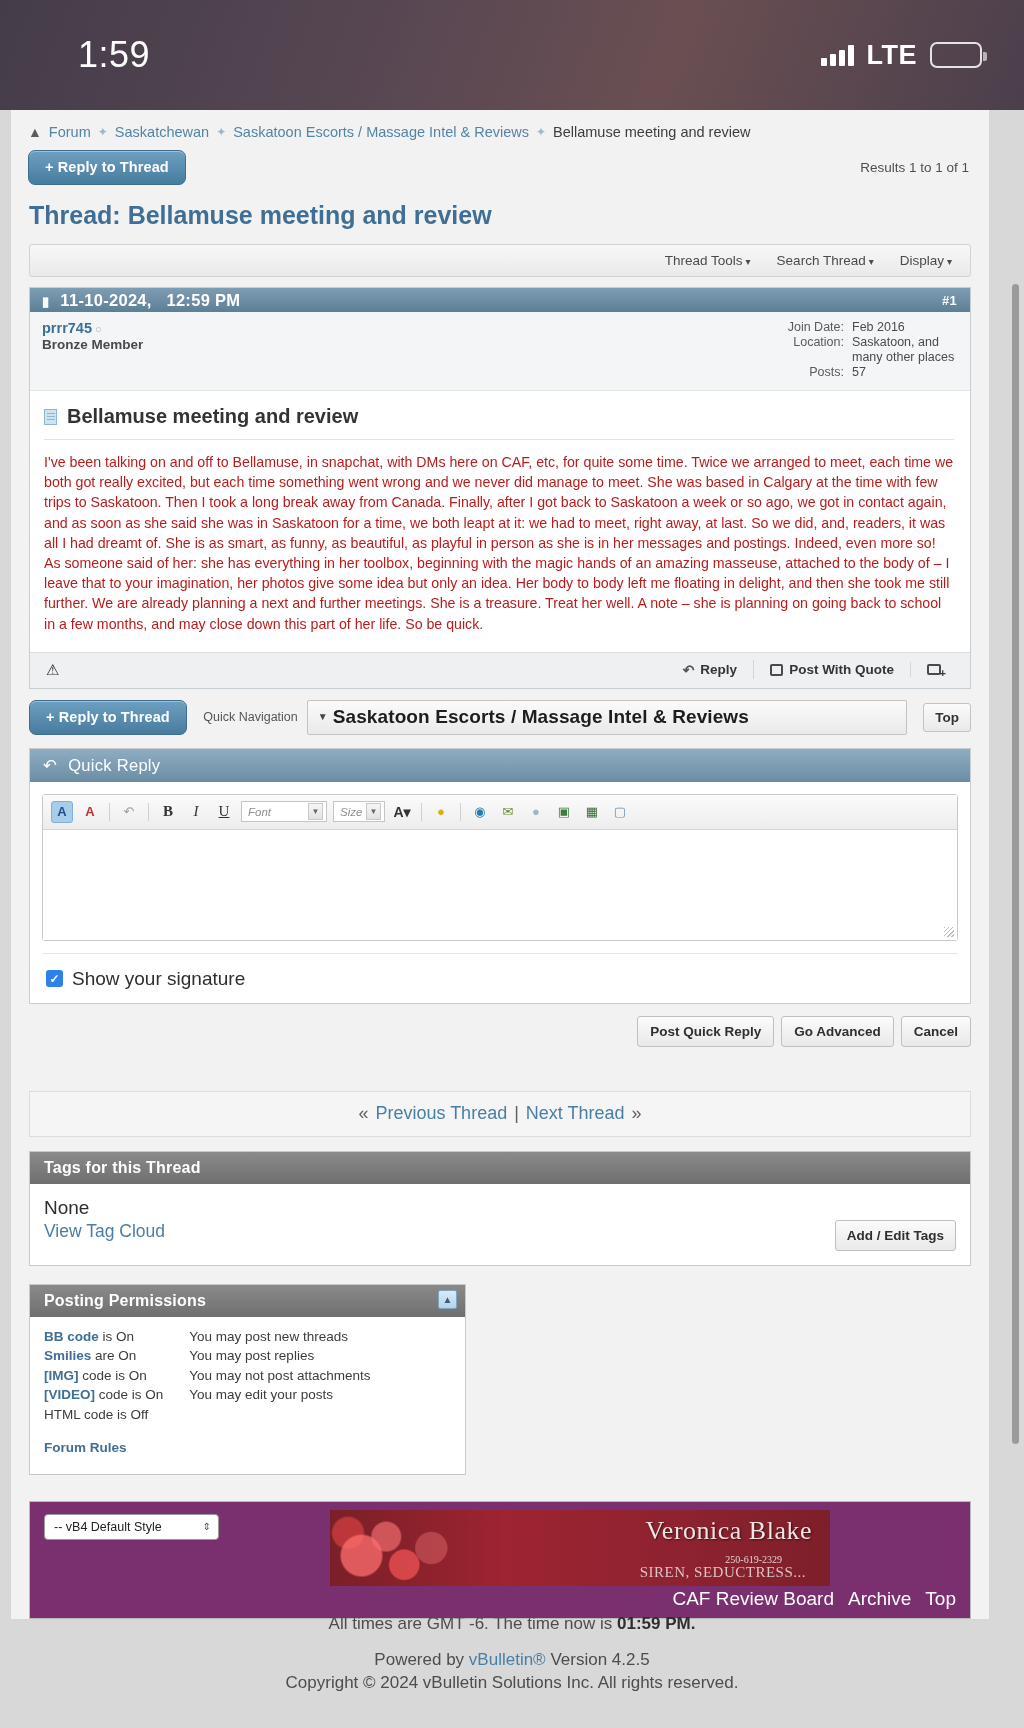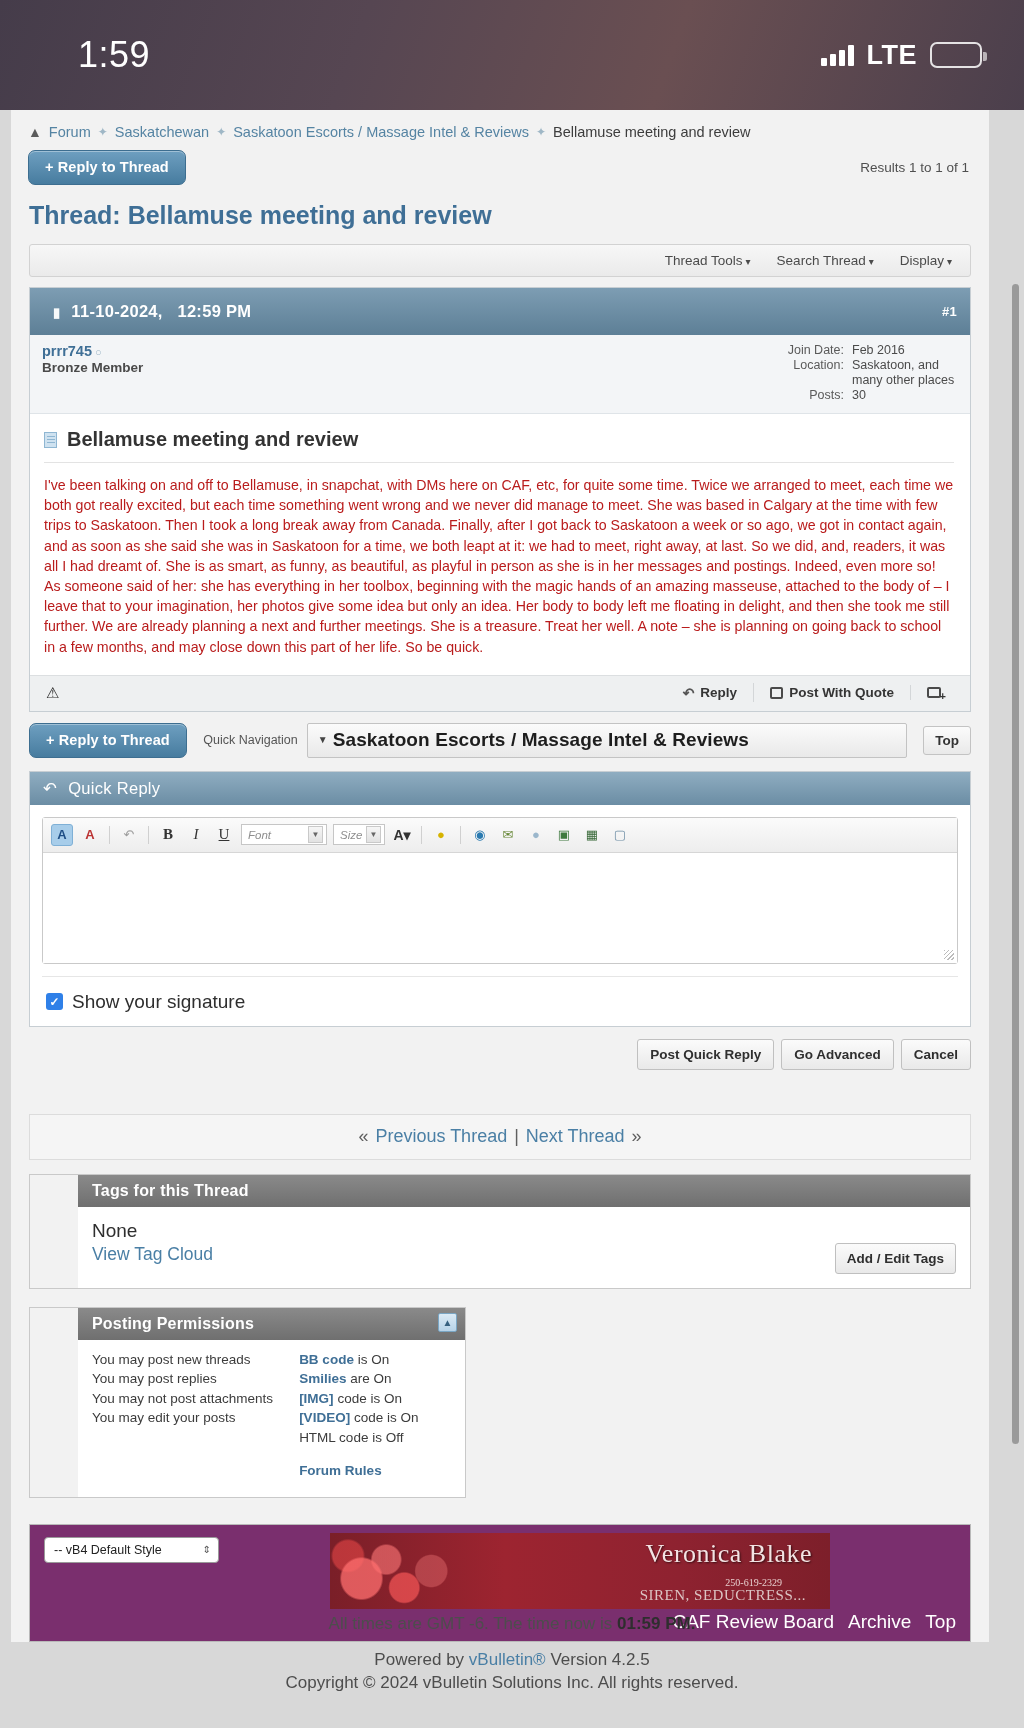--- a/index.html
+++ b/index.html
@@ -72,22 +72,22 @@
     border:1px solid #d2d2d2; border-radius: 3px;
     height: 33px; display:flex; align-items:center; justify-content:flex-end;
     gap: 26px; padding-right: 18px; font-size:13.5px; color:#4b4b4b;
   }
   .tools .ti:after { content:"\25BE"; font-size:10px; margin-left:3px; }
 
   
   .post { margin: 10px 18px 0 18px; border:1px solid #c7ced3; background:#fff; }
   .post-head {
     background: linear-gradient(#7d9db3,#5d7f96);
-    color:#fff; height:47px; display:flex; align-items:center; justify-content:space-between;
-    padding: 0 13px 0 23px; font-size:16.5px; font-weight:600; letter-spacing:.3px;
+    color:#fff; height:24px; display:flex; align-items:center; justify-content:space-between;
+    padding: 0 13px 0 12px; font-size:16.5px; font-weight:600; letter-spacing:.3px;
   }
   .post-head .dateico { font-size:13px; margin-right:6px; opacity:.95; }
   .post-head .num { font-size:13px; font-weight:700; }
   .post-meta { background:#f3f5f7; display:flex; justify-content:space-between;
                padding: 8px 14px 10px 12px; border-bottom:1px solid #dfe4e8; }
   .uname { font-size:14.5px; font-weight:700; color:#3f6f96; }
   .uname .on { color:#9fb8c8; font-size:11px; margin-left:3px; }
   .urank { font-size:13.5px; font-weight:700; color:#4a4a4a; margin-top:1px;}
   .ustats { font-size:12.5px; color:#4b4b4b; text-align:right; line-height:15px; }
   .ustats .row { display:flex; justify-content:flex-end; gap:8px; }
@@ -168,21 +168,21 @@
   .sbtn { background:linear-gradient(#fbfbfb,#e9e9e9); border:1px solid #c0c0c0;
           border-radius:3px; font-size:13.5px; font-weight:700; color:#2f2f2f; padding: 7px 12px; }
 
   
   .prevnext { margin: 44px 18px 0 18px; background:#f5f5f5; border:1px solid #dcdcdc;
               height:46px; display:flex; align-items:center; justify-content:center;
               font-size:18px; color:#5f5f5f; gap:7px; }
   .prevnext a { color:#4a7fa5; text-decoration:none; }
 
   
-  .block { margin: 14px 18px 0 18px; border:1px solid #c9c9c9;padding-left:48px; }
+  .block { margin: 14px 18px 0 18px; border:1px solid #c9c9c9; }
   .block-head { background: linear-gradient(#8a8a8a,#6f6f6f); color:#fff;
                 height:32px; display:flex; align-items:center; padding-left:14px;
                 font-size:16px; font-weight:700; letter-spacing:.2px; position:relative;}
   .collapse { position:absolute; right:8px; top:5px; width:19px; height:19px;
               background:linear-gradient(#dbeaf5,#b7d3e8); border:1px solid #7aa6c4;
               border-radius:2px; color:#36607f; font-size:10px;
               display:flex; align-items:center; justify-content:center;}
   .tags-body { background:#fff; display:flex; justify-content:space-between;
                align-items:flex-start; padding: 11px 14px 14px 14px; }
   .tag-none { font-size:19px; color:#2e2e2e; line-height:26px; }
@@ -308,21 +308,21 @@
           <div class="row">
               <span class="k">Location:</span>
               <span class="v">Saskatoon, and</span>
             </div>
           <div class="row">
               <span class="k"></span>
               <span class="v">many other places</span>
             </div>
           <div class="row">
               <span class="k">Posts:</span>
-              <span class="v">30</span>
+              <span class="v">57</span>
             </div>
         </div>
       </div>
 
       <div class="post-body">
         <div class="post-subject">
           <span class="doc-ico"></span>
           <span>Bellamuse meeting and review</span>
         </div>
         <div class="post-text">I've been talking on and off to Bellamuse, in snapchat, with DMs here on CAF, etc, for quite some time. Twice we arranged to meet, each time we both got really excited, but each time something went wrong and we never did manage to meet. She was based in Calgary at the time with few trips to Saskatoon. Then I took a long break away from Canada. Finally, after I got back to Saskatoon a week or so ago, we got in contact again, and as soon as she said she was in Saskatoon for a time, we both leapt at it: we had to meet, right away, at last. So we did, and, readers, it was all I had dreamt of. She is as smart, as funny, as beautiful, as playful in person as she is in her messages and postings. Indeed, even more so! As someone said of her: she has everything in her toolbox, beginning with the magic hands of an amazing masseuse, attached to the body of – I leave that to your imagination, her photos give some idea but only an idea. Her body to body left me floating in delight, and then she took me still further. We are already planning a next and further meetings. She is a treasure. Treat her well. A note – she is planning on going back to school in a few months, and may close down this part of her life. So be quick.</div>
@@ -431,33 +431,33 @@
       </div>
     </div>
 
     <div class="perm block">
       <div class="block-head">
         <span>Posting Permissions</span>
         <span class="collapse">▲</span>
       </div>
       <div class="perm-body">
         <div class="perm-col">
-          <div>You may post new threads</div>
-          <div>You may post replies</div>
-          <div>You may not post attachments</div>
-          <div>You may edit your posts</div>
-        </div>
-        <div class="perm-col">
           <div><b>BB code</b><span> is On</span></div>
           <div><b>Smilies</b><span> are On</span></div>
           <div><b>[IMG]</b><span> code is On</span></div>
           <div><b>[VIDEO]</b><span> code is On</span></div>
           <div><span>HTML code is Off</span></div>
           <a class="rules">Forum Rules</a>
         </div>
+        <div class="perm-col">
+          <div>You may post new threads</div>
+          <div>You may post replies</div>
+          <div>You may not post attachments</div>
+          <div>You may edit your posts</div>
+        </div>
       </div>
     </div>
 
     <div class="fband">
       <div class="styleselect">
         <span>-- vB4 Default Style</span>
         <span class="ud">⇕</span>
       </div>
       <div class="banner">
         <div class="blobs"></div>

